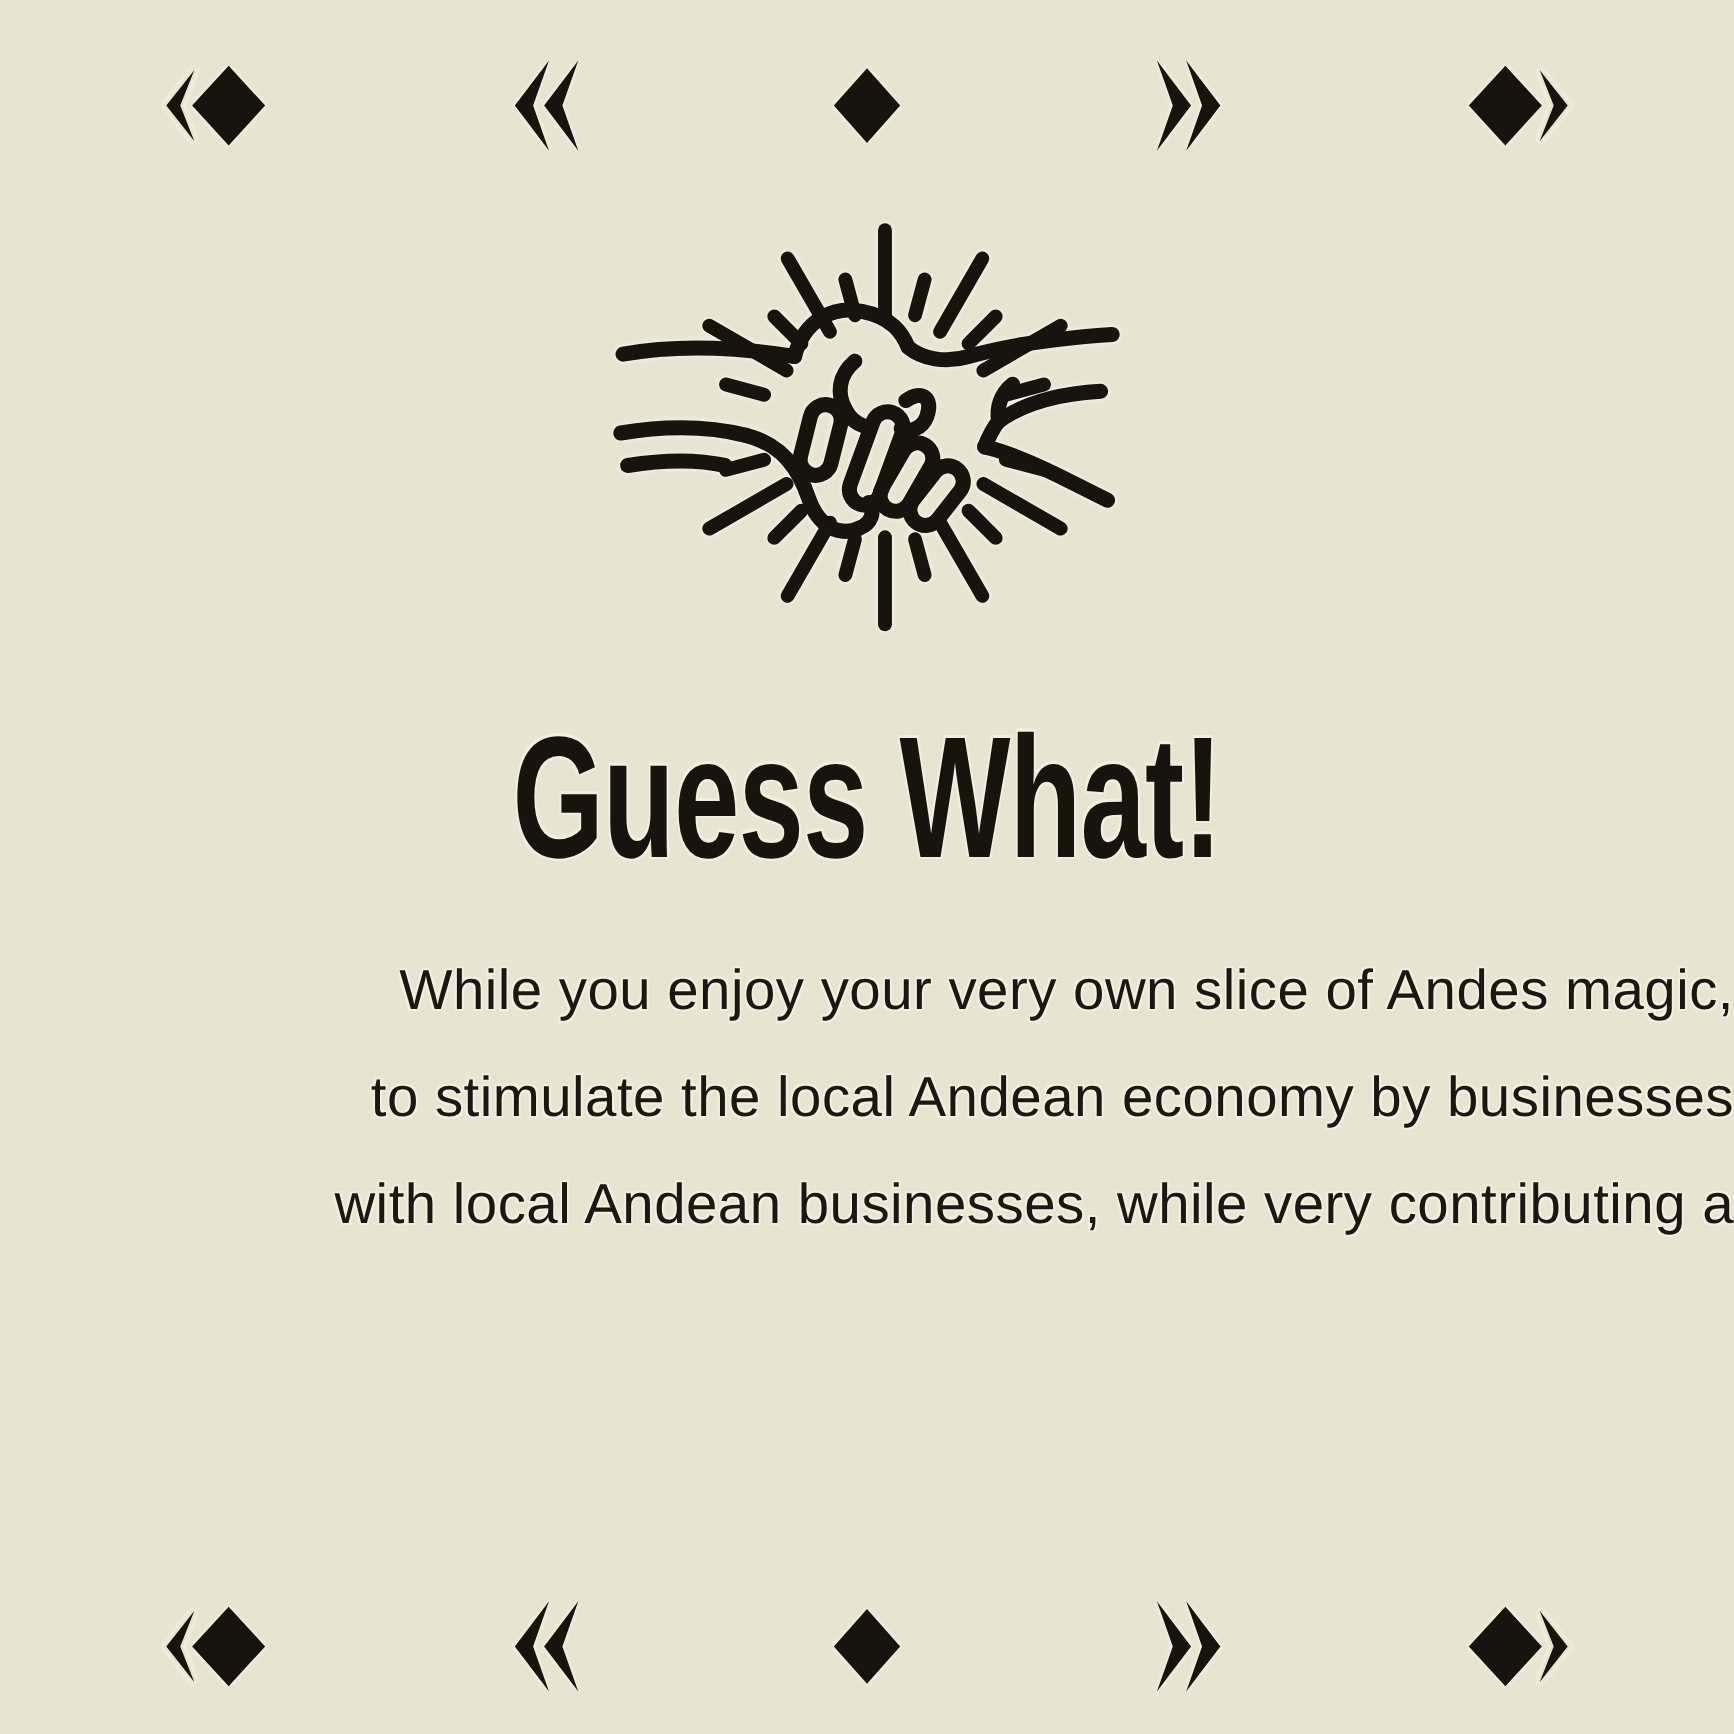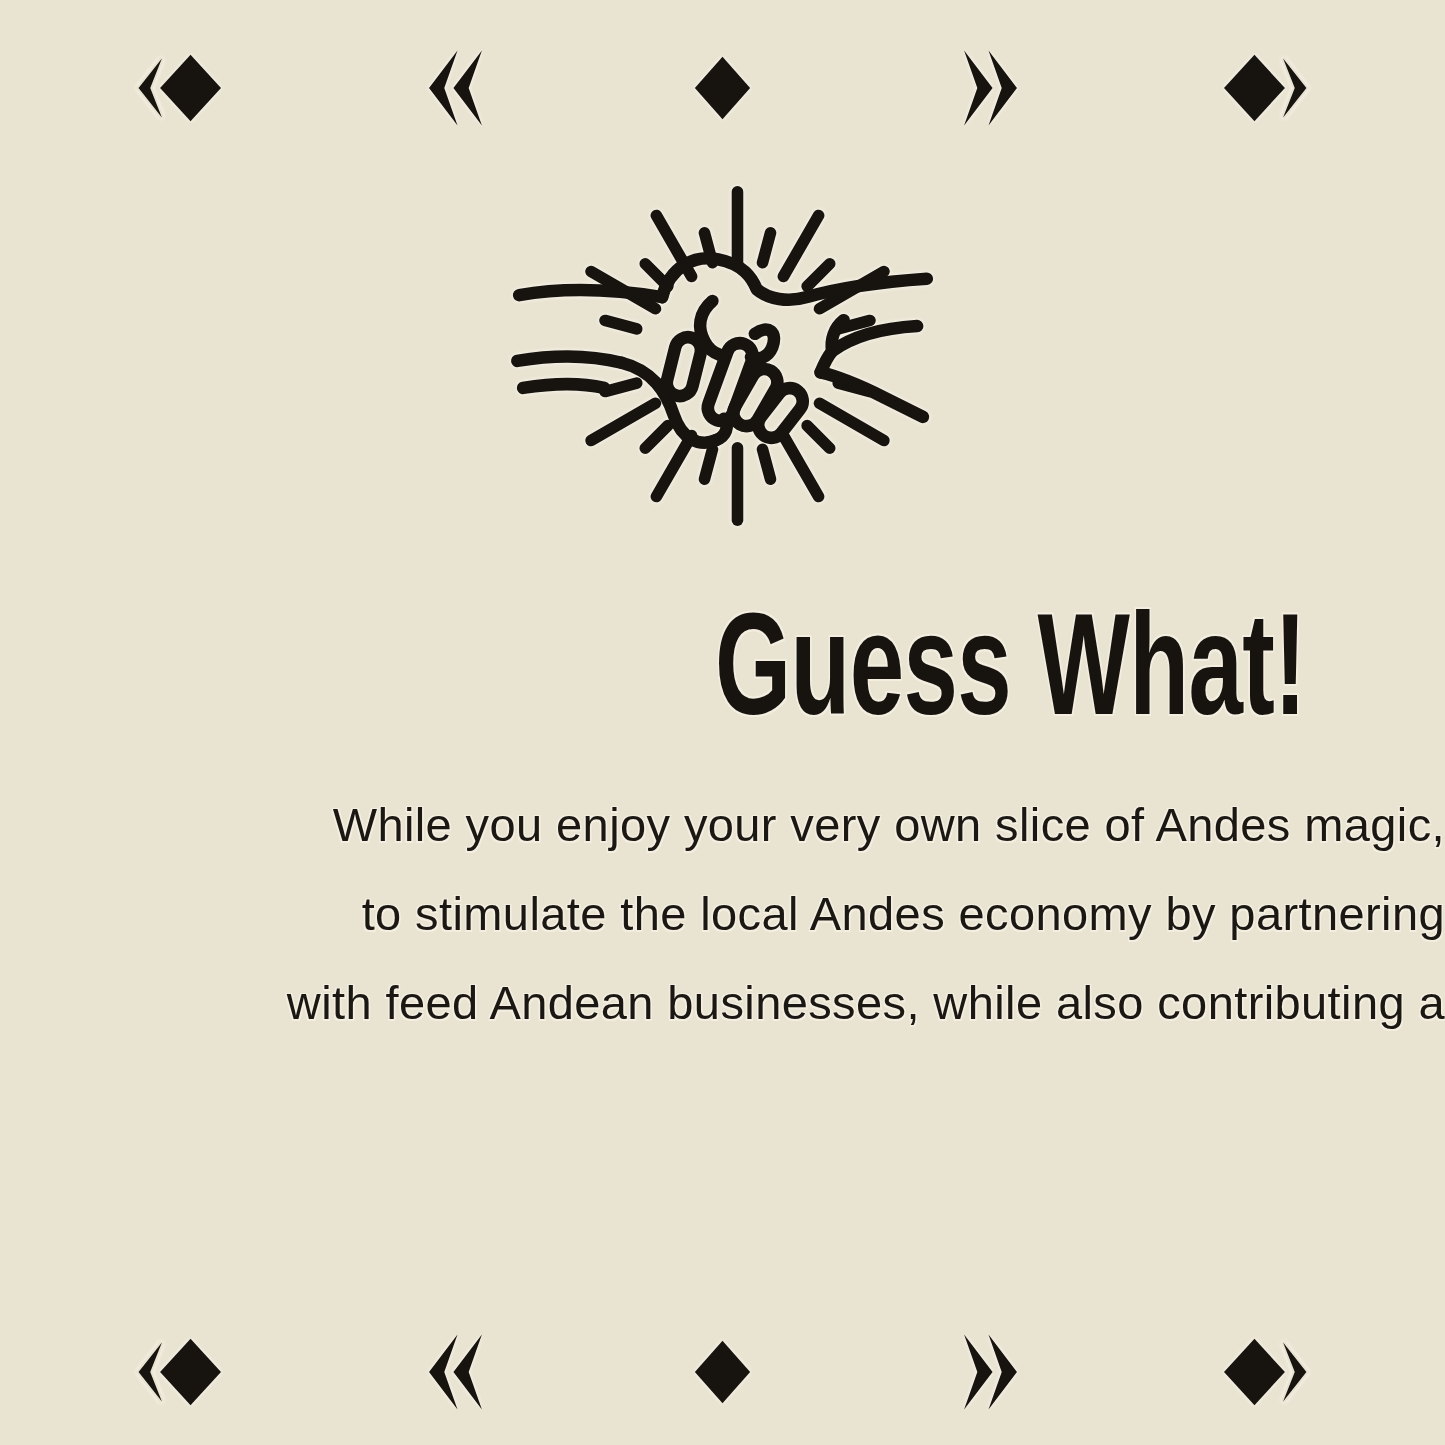--- a/index.html
+++ b/index.html
@@ -15,21 +15,21 @@
   }
   .symbol-row.top{top:46px;}
   .symbol-row.bottom{top:1330px;}
   .sym{display:block;filter:drop-shadow(0 0 2px #fffdf4);}
   .illustration{
     position:absolute;top:158px;left:50%;transform:translateX(-50%);
     filter:drop-shadow(0 0 2px #fffdf4);
   }
   .headline{
     position:absolute;top:593px;left:0;width:100%;margin:0;
-    text-align:right;font-size:144px;font-weight:800;line-height:1;
+    text-align:center;font-size:144px;font-weight:800;line-height:1;
     letter-spacing:-1px;white-space:nowrap;color:#17140f;
     text-shadow:-2px -2px 0 #f3eee0,2px -2px 0 #f3eee0,-2px 2px 0 #f3eee0,2px 2px 0 #f3eee0;
   }
   .headline .squeeze{display:inline-block;transform:scaleX(0.68);transform-origin:50% 0;}
   .body-copy{
     position:absolute;top:780px;left:0;width:100%;
     text-align:right;font-size:47px;line-height:89px;
     letter-spacing:0.4px;color:#1b1813;
     text-shadow:-1.5px -1.5px 0 #f3eee0,1.5px -1.5px 0 #f3eee0,-1.5px 1.5px 0 #f3eee0,1.5px 1.5px 0 #f3eee0;
   }
@@ -119,22 +119,22 @@
       <path class="ink-line" d="M326,222 C330,212 333,206 338,200 C360,184 392,176 426,174"></path>
       <path class="ink-line" d="M326,222 C344,226 368,236 392,248 C406,255 420,262 432,268"></path>
       <path class="ink-line" d="M338,200 C336,188 340,176 350,168"></path>
     </g>
   </svg>
 
   <h1 class="headline"><span class="squeeze">Guess What!</span></h1>
 
   <div class="body-copy">
     <div class="body-line">While you enjoy your very own slice of Andes magic,</div>
-    <div class="body-line">to stimulate the local Andes economy by partnering</div>
-    <div class="body-line">with feed Andean businesses, while also contributing a</div>
+    <div class="body-line">to stimulate the local Andean economy by businesses</div>
+    <div class="body-line">with local Andean businesses, while very contributing a</div>
   </div>
 
   <div class="symbol-row bottom">
     <svg class="sym" width="86" height="70" viewBox="0 0 96 78">
       <polygon class="ink-fill" points="62,2 96,39 62,76 28,39"></polygon>
       <polygon class="ink-fill-gap" points="30,6 4,39 30,72 17,39"></polygon>
     </svg>
     <svg class="sym" width="61" height="82" viewBox="0 0 60 80">
       <polygon class="ink-fill" points="30,3 2,40 30,77 17,40"></polygon>
       <polygon class="ink-fill" points="54,3 26,40 54,77 41,40"></polygon>

